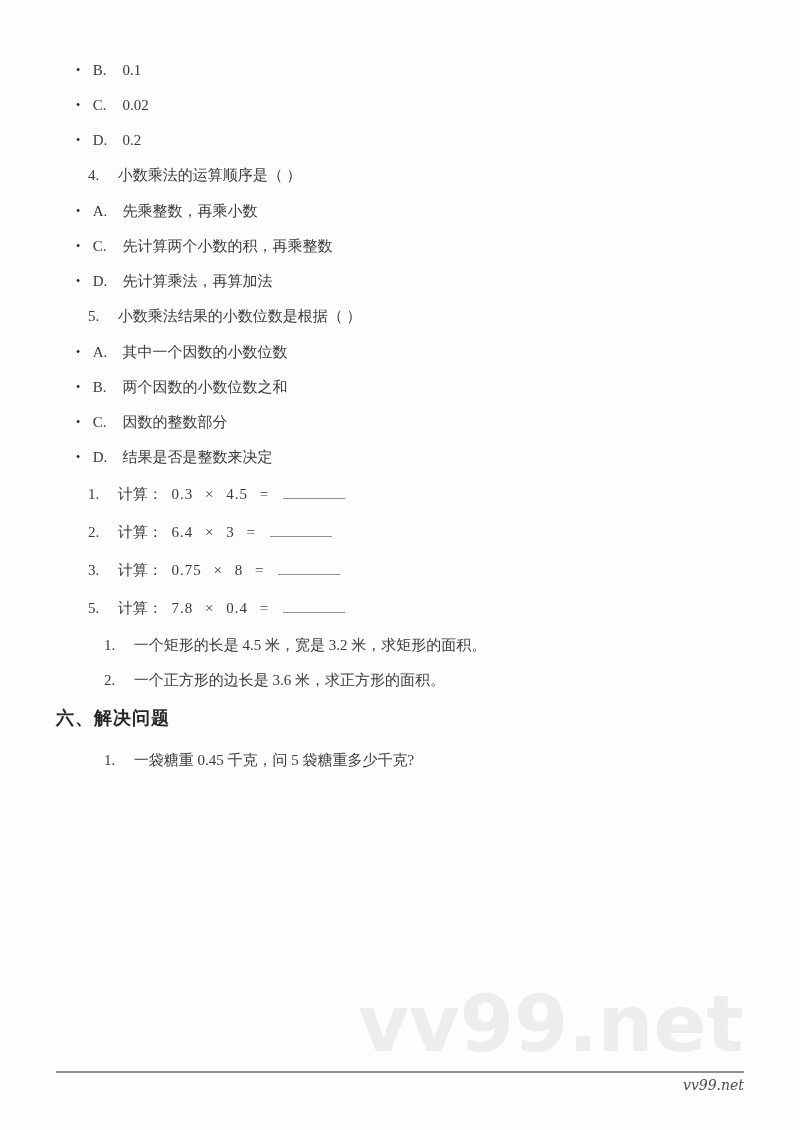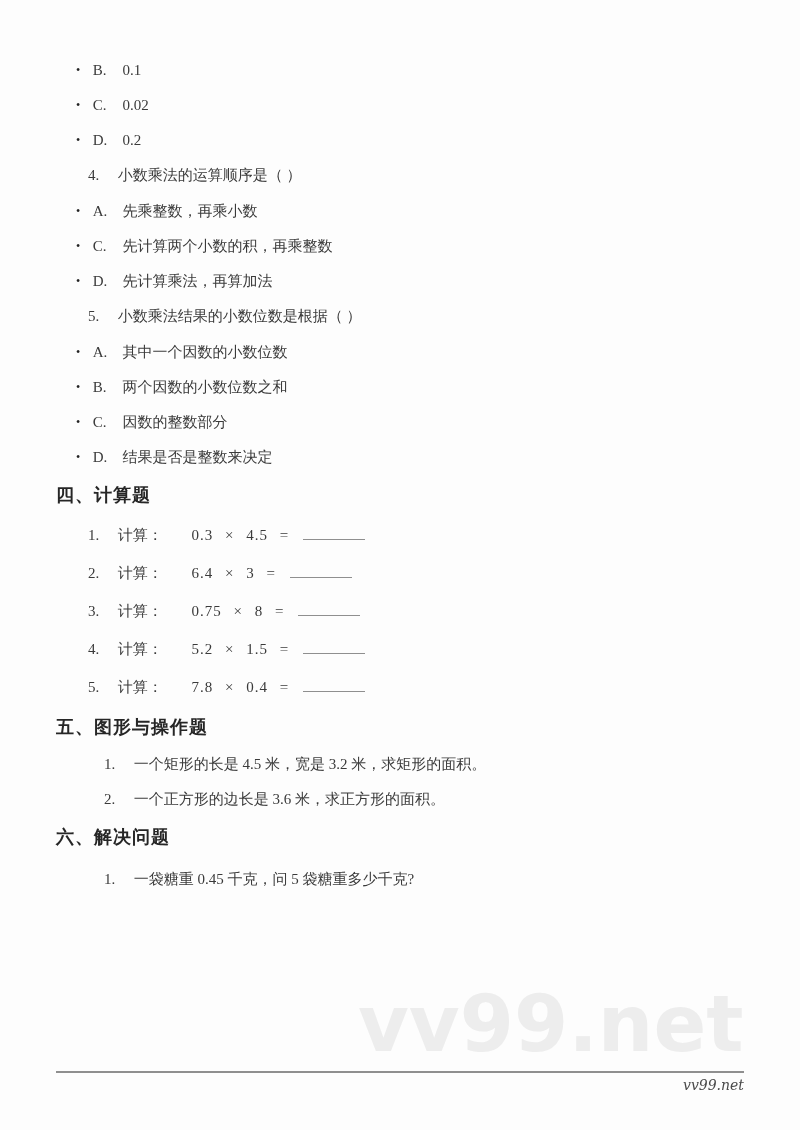--- a/index.html
+++ b/index.html
@@ -29,21 +29,21 @@
     margin: 12px 0 0 0; padding: 0;
     font-size: 18px; line-height: 22px; font-weight: bold; color: #262626;
     letter-spacing: 1px;
   }
   .sec-h.tight { margin-top: 13px; }
 
   
   ul.calc { list-style: none; margin: 20px 0 0 32px; padding: 0; }
   ul.calc li { margin: 0 0 20px 0; font-size: 15px; line-height: 17px; white-space: nowrap; }
   .calc-prefix { margin-right: 5px; }
-  .expr { letter-spacing: 1px; word-spacing: 7px; margin-left: 20px; }
+  .expr { letter-spacing: 1px; word-spacing: 7px; }
   .blank {
     display: inline-block; width: 62px; height: 13px;
     border-bottom: 1px solid #8f8f8f; margin-left: 10px;
   }
 
   
   ul.items { list-style: none; margin: 18px 0 0 32px; padding: 0; }
   ul.items li { margin: 0 0 18px 16px; font-size: 15px; line-height: 17px; white-space: nowrap; }
   .sec-h + ul.items.words { margin-top: 23px; }
 
@@ -135,55 +135,47 @@
         <span class="opt-label">C.</span>
         <span class="opt-text">因数的整数部分</span>
       </li>
       <li>
         <span class="bullet">•</span>
         <span class="opt-label">D.</span>
         <span class="opt-text">结果是否是整数来决定</span>
       </li>
     </ul>
 
-    <h2 class="sec-h">四、计算题</h2>
     <ul class="calc">
       <li>
         <span class="q-num">1.</span>
         <span class="calc-prefix">计算：</span>
         <span class="expr">0.3 × 4.5 =</span>
         <span class="blank"></span>
       </li>
       <li>
         <span class="q-num">2.</span>
         <span class="calc-prefix">计算：</span>
         <span class="expr">6.4 × 3 =</span>
         <span class="blank"></span>
       </li>
       <li>
         <span class="q-num">3.</span>
         <span class="calc-prefix">计算：</span>
         <span class="expr">0.75 × 8 =</span>
         <span class="blank"></span>
       </li>
       <li>
-        <span class="q-num">4.</span>
-        <span class="calc-prefix">计算：</span>
-        <span class="expr">5.2 × 1.5 =</span>
-        <span class="blank"></span>
-      </li>
-      <li>
         <span class="q-num">5.</span>
         <span class="calc-prefix">计算：</span>
         <span class="expr">7.8 × 0.4 =</span>
         <span class="blank"></span>
       </li>
     </ul>
 
-    <h2 class="sec-h tight">五、图形与操作题</h2>
     <ul class="items">
       <li>
         <span class="q-num">1.</span>
         <span>一个矩形的长是 4.5 米，宽是 3.2 米，求矩形的面积。</span>
       </li>
       <li>
         <span class="q-num">2.</span>
         <span>一个正方形的边长是 3.6 米，求正方形的面积。</span>
       </li>
     </ul>

